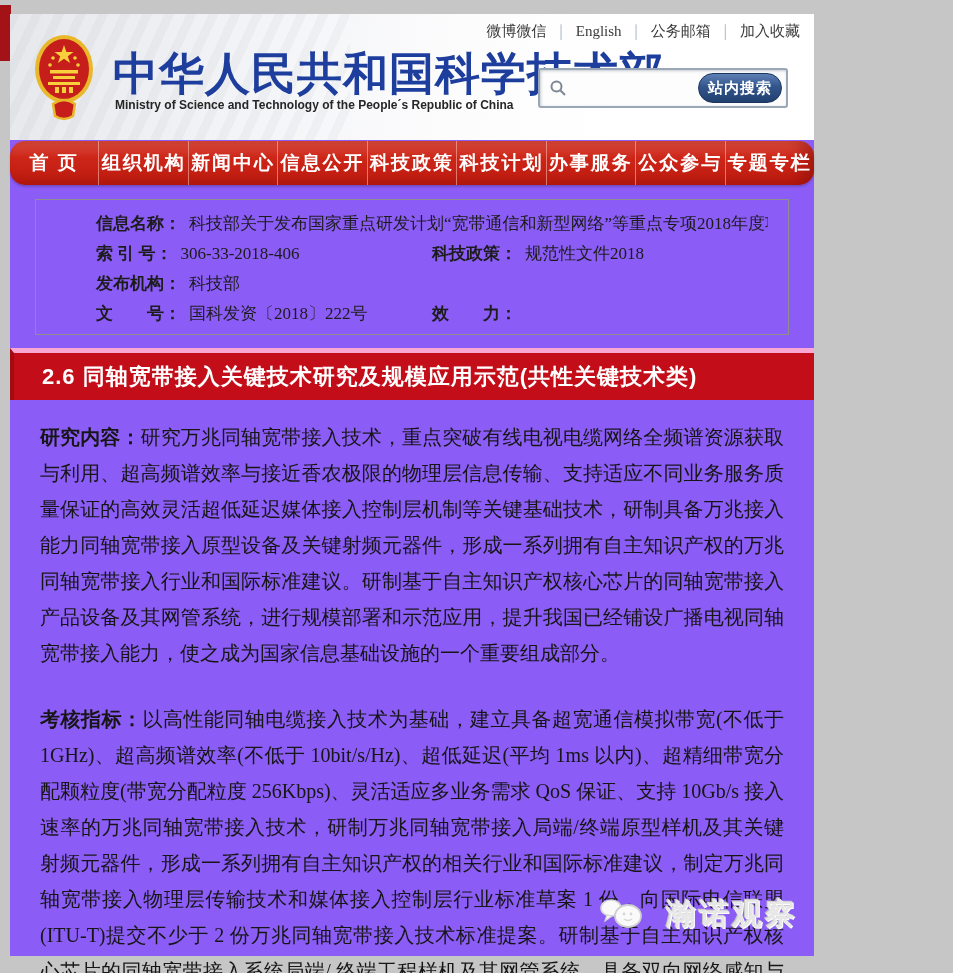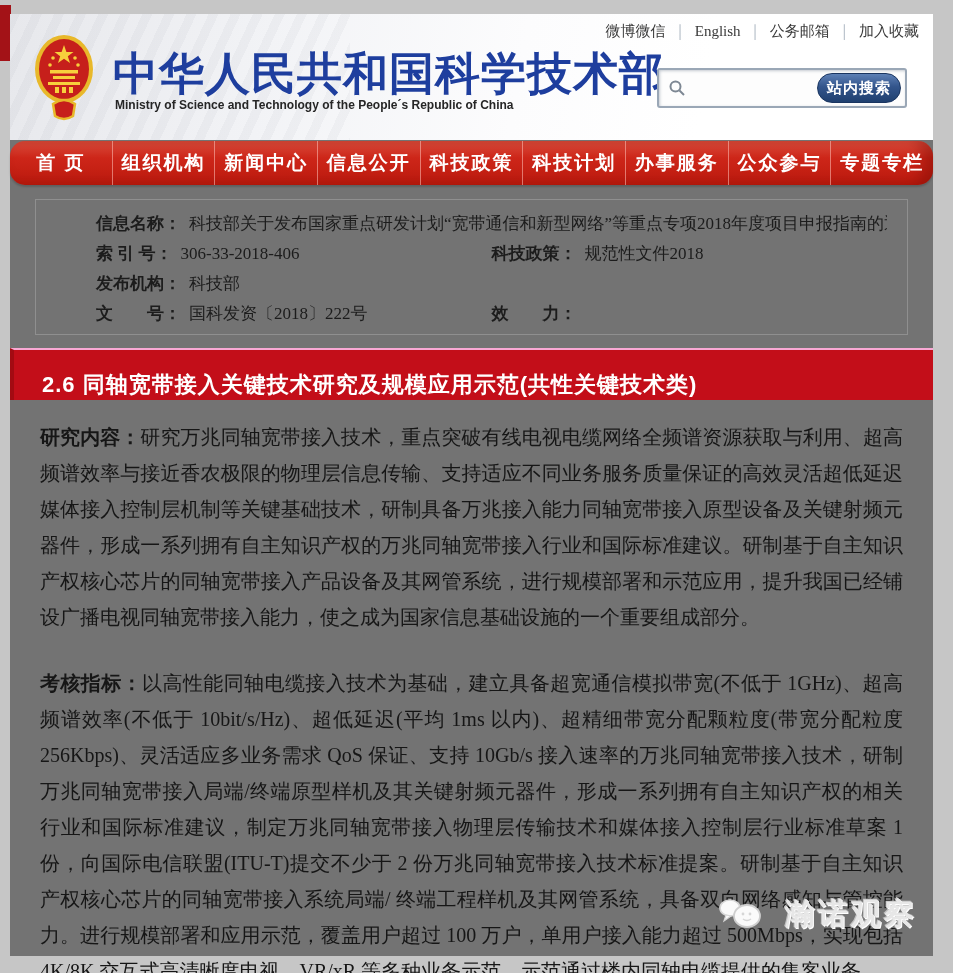--- a/index.html
+++ b/index.html
@@ -3,22 +3,22 @@
 <meta charset="utf-8">
 <style>
   html,body{margin:0;padding:0;}
   body{
     width:953px;height:973px;position:relative;overflow:hidden;
     background:#c6c6c6;
     font-family:"Liberation Sans","DejaVu Sans",sans-serif;
   }
   .red-sliver{position:absolute;left:0;top:5px;width:11px;height:56px;background:#a31217;}
   .page{
-    position:absolute;left:10px;top:14px;width:923px;height:942px;
-    background:#737373;
+    position:absolute;left:10px;top:14px;width:804px;height:942px;
+    background:#8b5cf6;
   }
   
   .header{
     position:absolute;left:0;top:0;width:100%;height:126px;
     background:linear-gradient(100deg,#e7e8ec 0%,#f2f3f6 28%,#fcfcfd 55%,#ffffff 75%);
   }
   .header::before{
     content:"";position:absolute;left:0;top:0;width:340px;height:126px;
     background:repeating-linear-gradient(115deg,rgba(120,125,140,.06) 0 9px,rgba(255,255,255,0) 9px 20px);
   }
@@ -75,23 +75,23 @@
     font-family:"Liberation Serif","DejaVu Serif",serif;
     padding:12px 20px 0 60px;font-size:17px;color:#1c1c1c;
   }
   .info-row{display:flex;height:30px;align-items:flex-start;}
   .info-cell{flex:1;display:flex;align-items:center;min-width:0;}
   .info-label{font-weight:bold;white-space:pre;flex:0 0 auto;}
   .info-value{margin-left:8px;white-space:nowrap;overflow:hidden;}
   
   .banner{
     position:absolute;left:0;top:334px;width:100%;height:52px;box-sizing:border-box;
-    background:#c30e19;border-top:2px solid #f9a8d4;border-left:4px solid #a30b12;
+    background:#c30e19;border-top:5px solid #f9a8d4;border-left:4px solid #a30b12;
     color:#ffffff;font-size:22px;font-weight:bold;letter-spacing:1px;
-    display:flex;align-items:flex-end;padding-left:28px;
+    display:flex;align-items:center;padding-left:28px;
   }
   
   .content{
     position:absolute;left:30px;right:30px;top:386px;
     font-family:"Liberation Serif","DejaVu Serif",serif;
     font-size:20px;line-height:36px;color:#161616;text-align:justify;
   }
   .content p{margin:0;}
   .content .p1{margin-top:19px;}
   .content .p2{margin-top:30px;}

